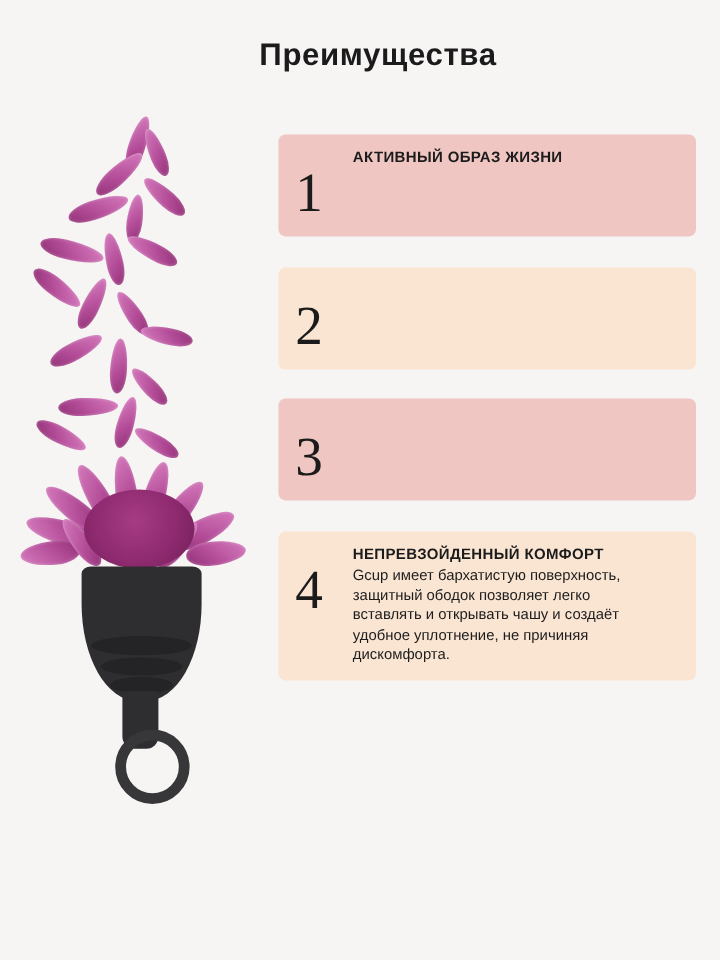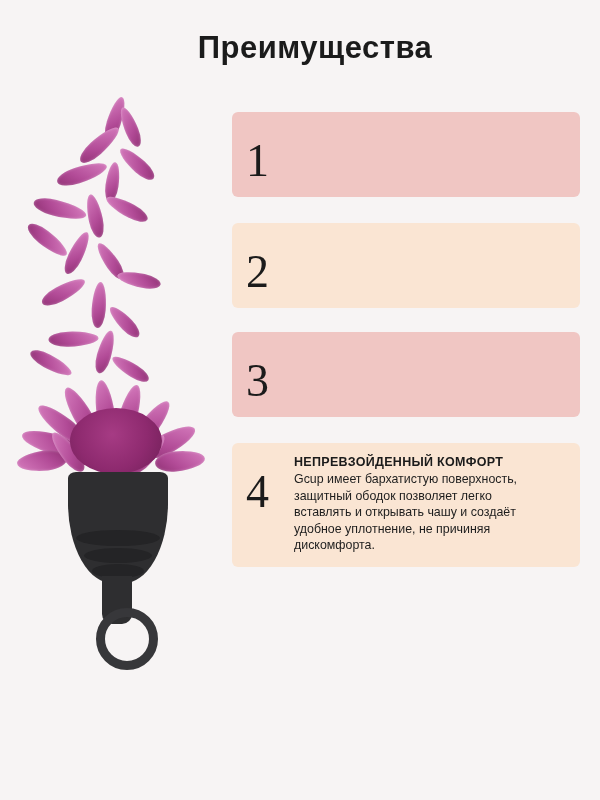--- a/index.html
+++ b/index.html
@@ -21,21 +21,21 @@
     background: #f7f4f4;
   }
 
   
   .title {
     position: absolute;
     left: 0;
     top: 30px;
     width: 600px;
     text-align: center;
-    font-size: 31px;
+    font-size: 26px;
     font-weight: bold;
     color: #1b1b1b;
     letter-spacing: 0.5px;
   }
   .title-inner {
     display: inline-block;
     padding-left: 30px;
   }
 
   
@@ -219,20 +219,21 @@
       <div class="cup-stem"></div>
       <div class="cup-ring"></div>
     </div>
   </div>
 
   <div class="cards">
 
     <div class="card pink">
       <div class="card-num">1</div>
       <div class="card-body">
+        <div class="card-title">АКТИВНЫЙ ОБРАЗ ЖИЗНИ</div>
       </div>
     </div>
 
     <div class="gap-1"></div>
 
     <div class="card peach">
       <div class="card-num">2</div>
     </div>
 
     <div class="gap-2"></div>

